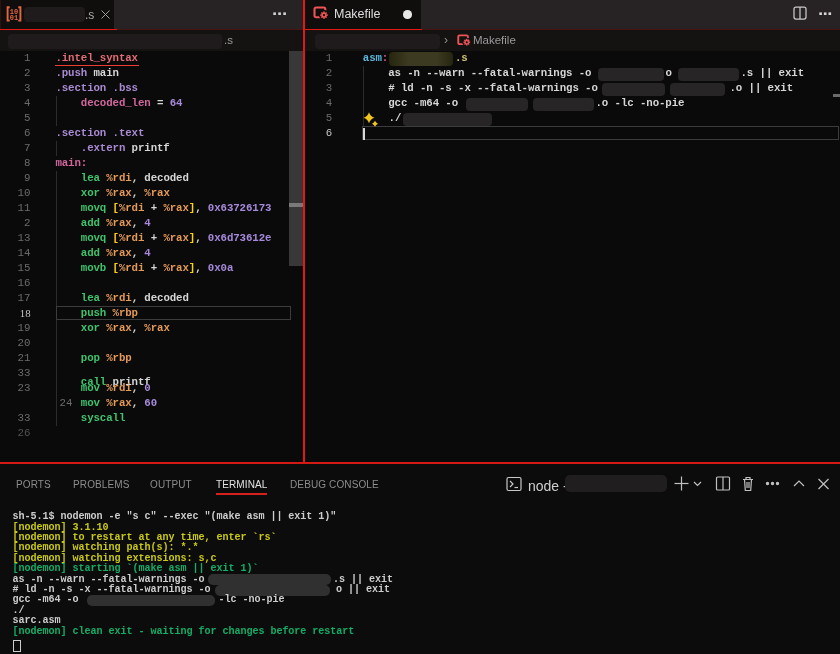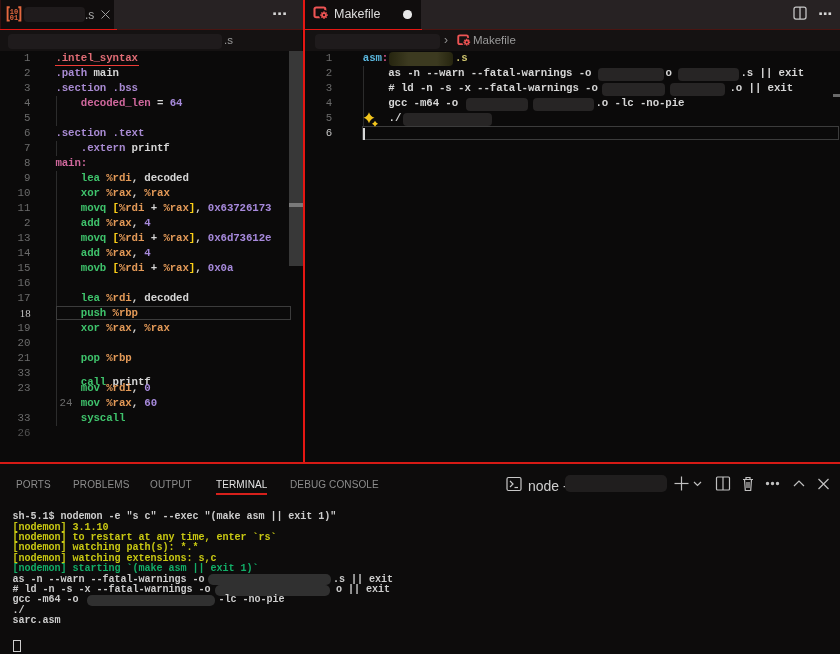--- a/index.html
+++ b/index.html
@@ -138,21 +138,21 @@
   <div class="ln" style="left:0;top:255.0px;width:30.5px;color:#c5c5c5;font-family:Liberation Serif, serif;">18</div>
   <div class="ln" style="left:0;top:270.0px;width:30.5px;color:#6b6b6b;">19</div>
   <div class="ln" style="left:0;top:285.0px;width:30.5px;color:#6b6b6b;">20</div>
   <div class="ln" style="left:0;top:300.0px;width:30.5px;color:#6b6b6b;">21</div>
   <div class="ln" style="left:0;top:315.0px;width:30.5px;color:#6b6b6b;">33</div>
   <div class="ln" style="left:0;top:330.0px;width:30.5px;color:#6b6b6b;">23</div>
   <div class="ln" style="left:0;top:345.0px;width:30.5px;color:#6b6b6b;padding-left:42px;">24</div>
   <div class="ln" style="left:0;top:360.0px;width:30.5px;color:#6b6b6b;">33</div>
   <div class="ln" style="left:0;top:375.0px;width:30.5px;color:#515151;">26</div>
   <div class="cl" style="left:55.4px;top:0.0px;"><span class="red">.intel_syntax</span></div>
-  <div class="cl" style="left:55.4px;top:15.0px;"><span class="kw">.path</span><span class="wh"> main</span></div>
+  <div class="cl" style="left:55.4px;top:15.0px;"><span class="kw">.push</span><span class="wh"> main</span></div>
   <div class="cl" style="left:55.4px;top:30.0px;"><span class="kw">.section .bss</span></div>
   <div class="cl" style="left:55.4px;top:45.0px;"><span class="wh">    </span><span class="pk">decoded_len</span><span class="wh"> = </span><span class="num">64</span></div>
   <div class="cl" style="left:55.4px;top:75.0px;"><span class="kw">.section .text</span></div>
   <div class="cl" style="left:55.4px;top:90.0px;"><span class="wh">    </span><span class="kw">.extern</span><span class="wh"> printf</span></div>
   <div class="cl" style="left:55.4px;top:105.0px;"><span class="pk">main:</span></div>
   <div class="cl" style="left:55.4px;top:120.0px;"><span class="wh">    </span><span class="mn">lea</span><span class="wh"> </span><span class="rg">%rdi</span><span class="wh">, decoded</span></div>
   <div class="cl" style="left:55.4px;top:135.0px;"><span class="wh">    </span><span class="mn">xor</span><span class="wh"> </span><span class="rg">%rax</span><span class="wh">, </span><span class="rg">%rax</span></div>
   <div class="cl" style="left:55.4px;top:150.0px;"><span class="wh">    </span><span class="mn">movq</span><span class="wh"> </span><span class="br">[</span><span class="rg">%rdi</span><span class="wh"> + </span><span class="rg">%rax</span><span class="br">]</span><span class="wh">, </span><span class="num">0x63726173</span></div>
   <div class="cl" style="left:55.4px;top:165.0px;"><span class="wh">    </span><span class="mn">add</span><span class="wh"> </span><span class="rg">%rax</span><span class="wh">, </span><span class="num">4</span></div>
   <div class="cl" style="left:55.4px;top:180.0px;"><span class="wh">    </span><span class="mn">movq</span><span class="wh"> </span><span class="br">[</span><span class="rg">%rdi</span><span class="wh"> + </span><span class="rg">%rax</span><span class="br">]</span><span class="wh">, </span><span class="num">0x6d73612e</span></div>
@@ -239,20 +239,21 @@
   <div class="tl" style="left:12.5px;top:58.499999999999964px;"><span class="ty">[nodemon] 3.1.10</span></div>
   <div class="tl" style="left:12.5px;top:68.89999999999996px;"><span class="ty">[nodemon] to restart at any time, enter `rs`</span></div>
   <div class="tl" style="left:12.5px;top:79.29999999999997px;"><span class="ty">[nodemon] watching path(s): *.*</span></div>
   <div class="tl" style="left:12.5px;top:89.69999999999996px;"><span class="ty">[nodemon] watching extensions: s,c</span></div>
   <div class="tl" style="left:12.5px;top:100.09999999999997px;"><span class="tg">[nodemon] starting `(make asm || exit 1)`</span></div>
   <div class="tl" style="left:12.5px;top:110.49999999999997px;">as -n --warn --fatal-warnings -o</div>
   <div class="tl" style="left:12.5px;top:120.89999999999996px;"># ld -n -s -x --fatal-warnings -o</div>
   <div class="tl" style="left:12.5px;top:131.29999999999995px;">gcc -m64 -o</div>
   <div class="tl" style="left:12.5px;top:141.7px;">./</div>
   <div class="tl" style="left:12.5px;top:152.09999999999997px;">sarc.asm</div>
+  <div class="tl" style="left:12.5px;top:162.49999999999997px;"><span class="tg">[nodemon] clean exit - waiting for changes before restart</span></div>
   <div class="rx" style="left:208px;top:109.99999999999997px;width:123px;height:11px;background:#303030;border-radius:5px;"></div>
   <div class="tl" style="left:333px;top:110.49999999999997px;">.s || exit</div>
   <div class="rx" style="left:215px;top:120.39999999999996px;width:115px;height:11px;background:#303030;border-radius:5px;"></div>
   <div class="tl" style="left:336px;top:120.89999999999996px;">o || exit</div>
   <div class="rx" style="left:87px;top:130.79999999999995px;width:128px;height:11px;background:#303030;border-radius:5px;"></div>
   <div class="tl" style="left:218.5px;top:131.29999999999995px;">-lc -no-pie</div>
   <div class="abs" style="left:13px;top:175.8px;width:5.6px;height:9.6px;border:1px solid #cdcdcd;"></div>
   </div>
 
 </div>

